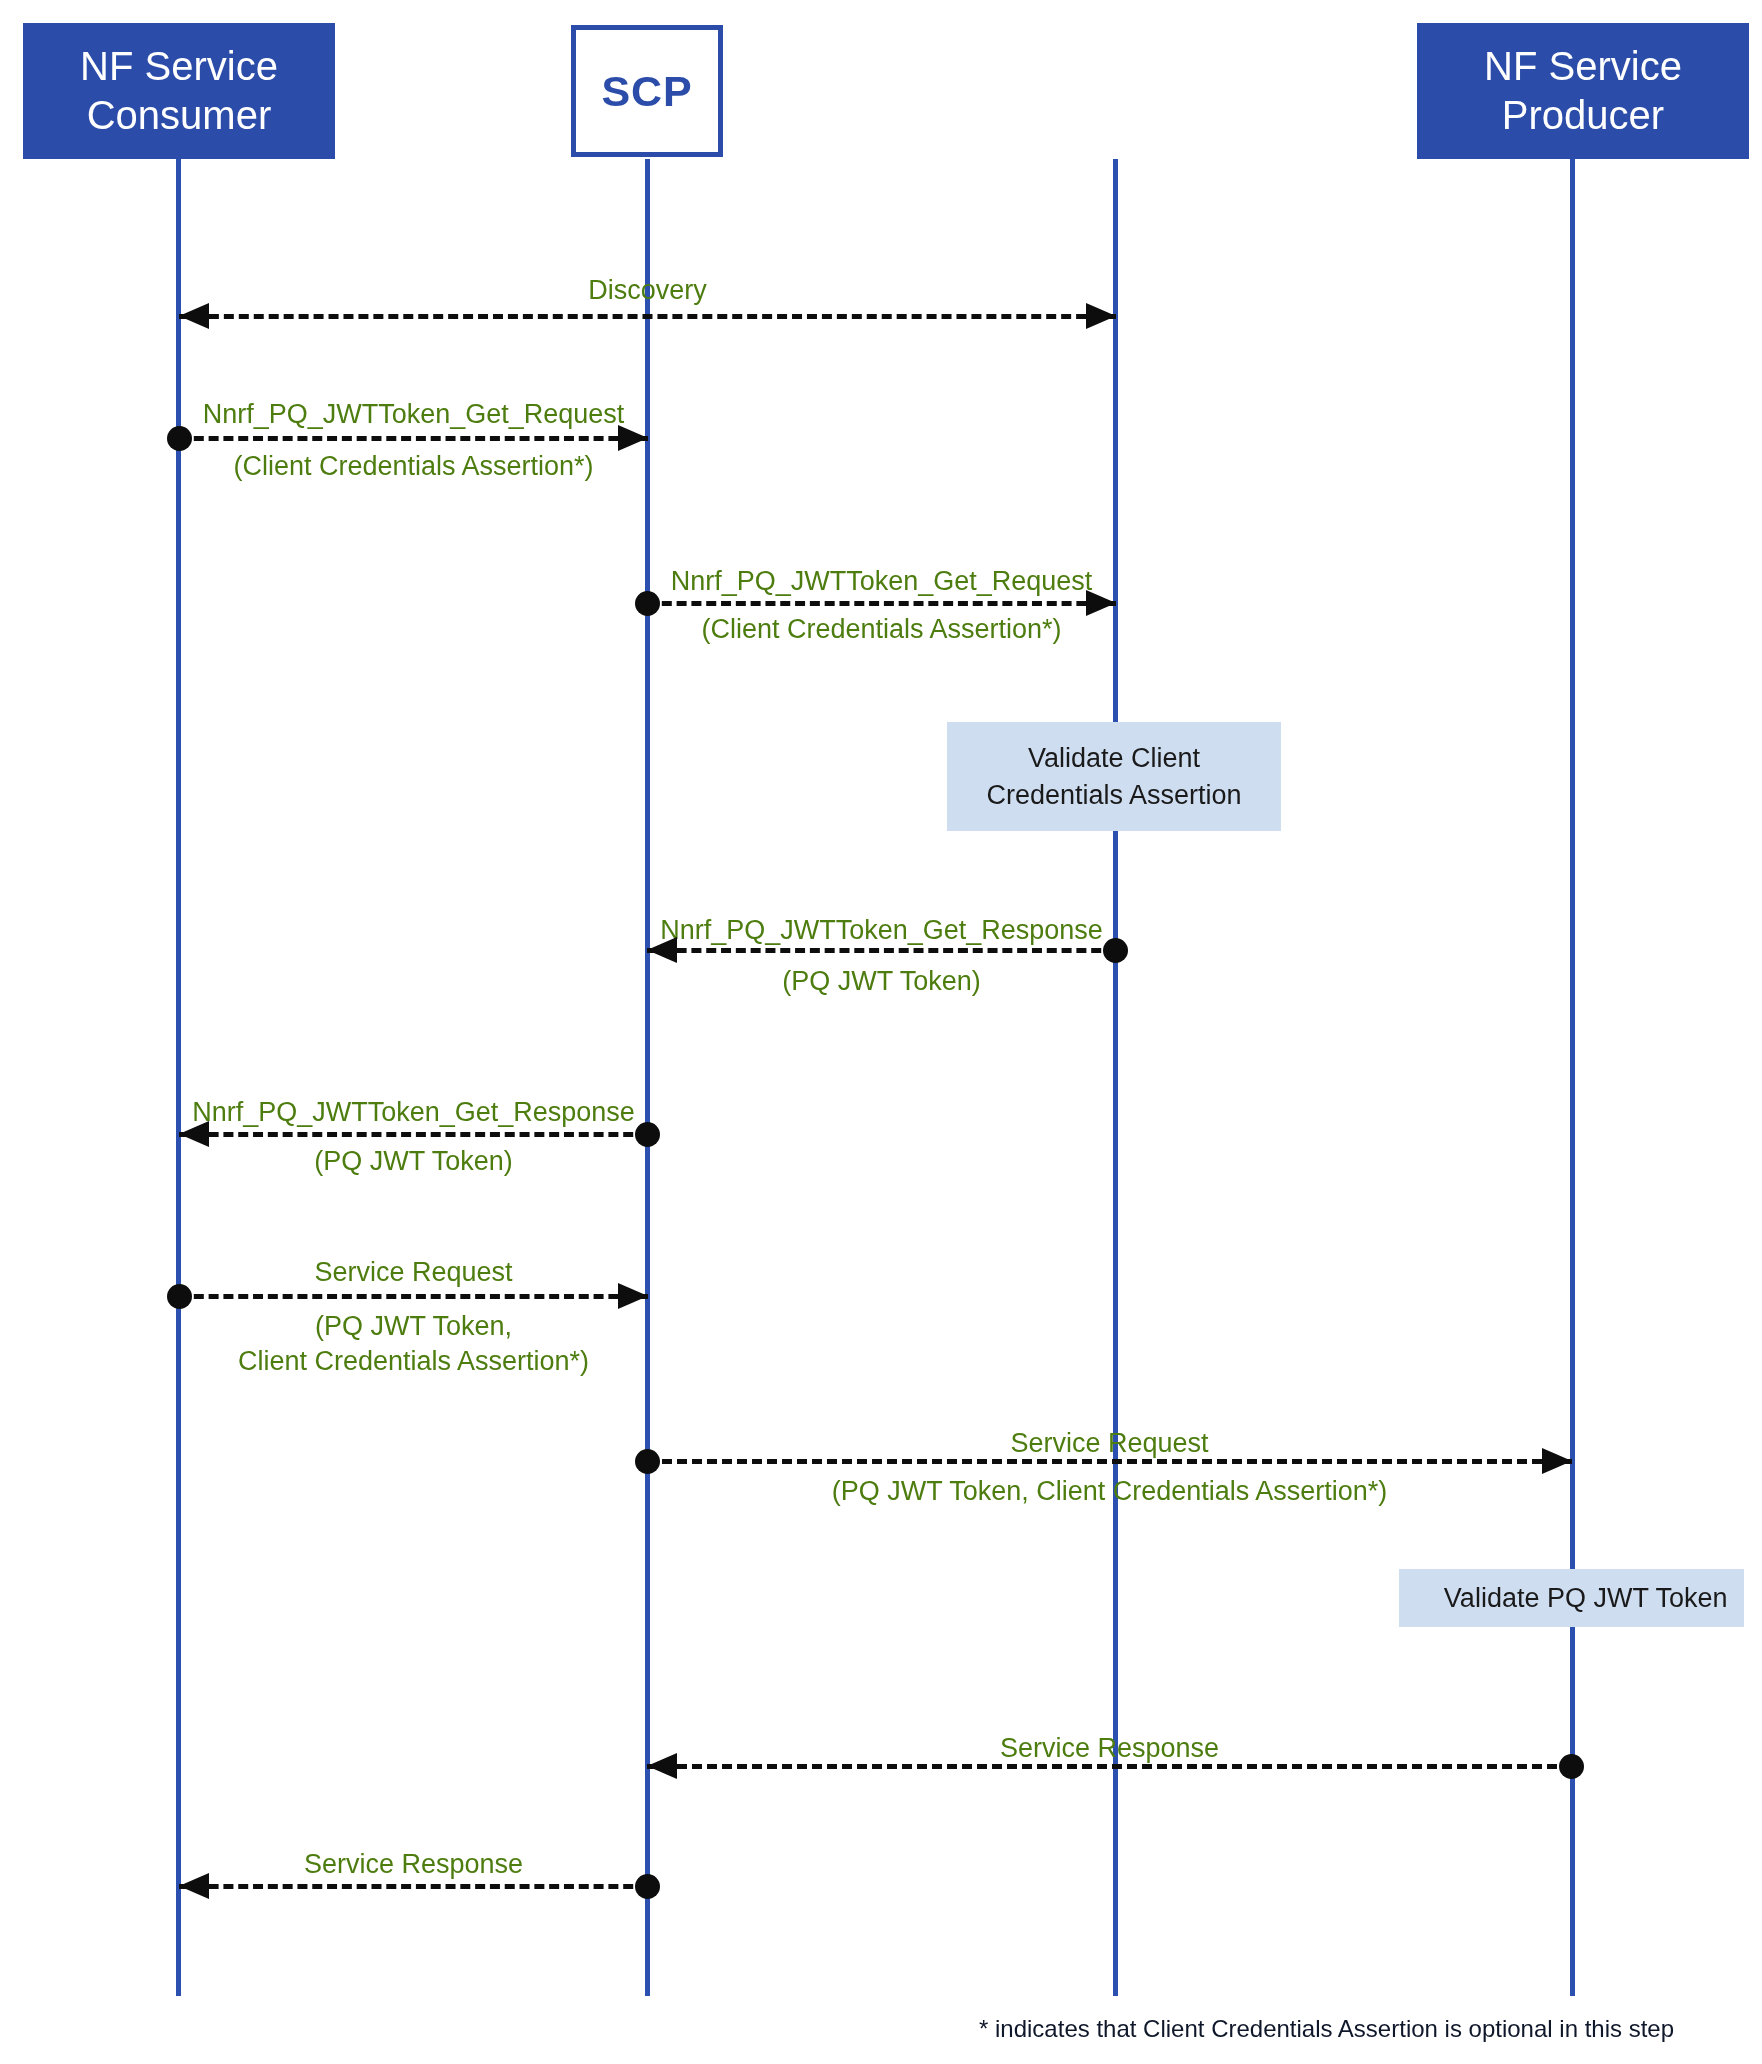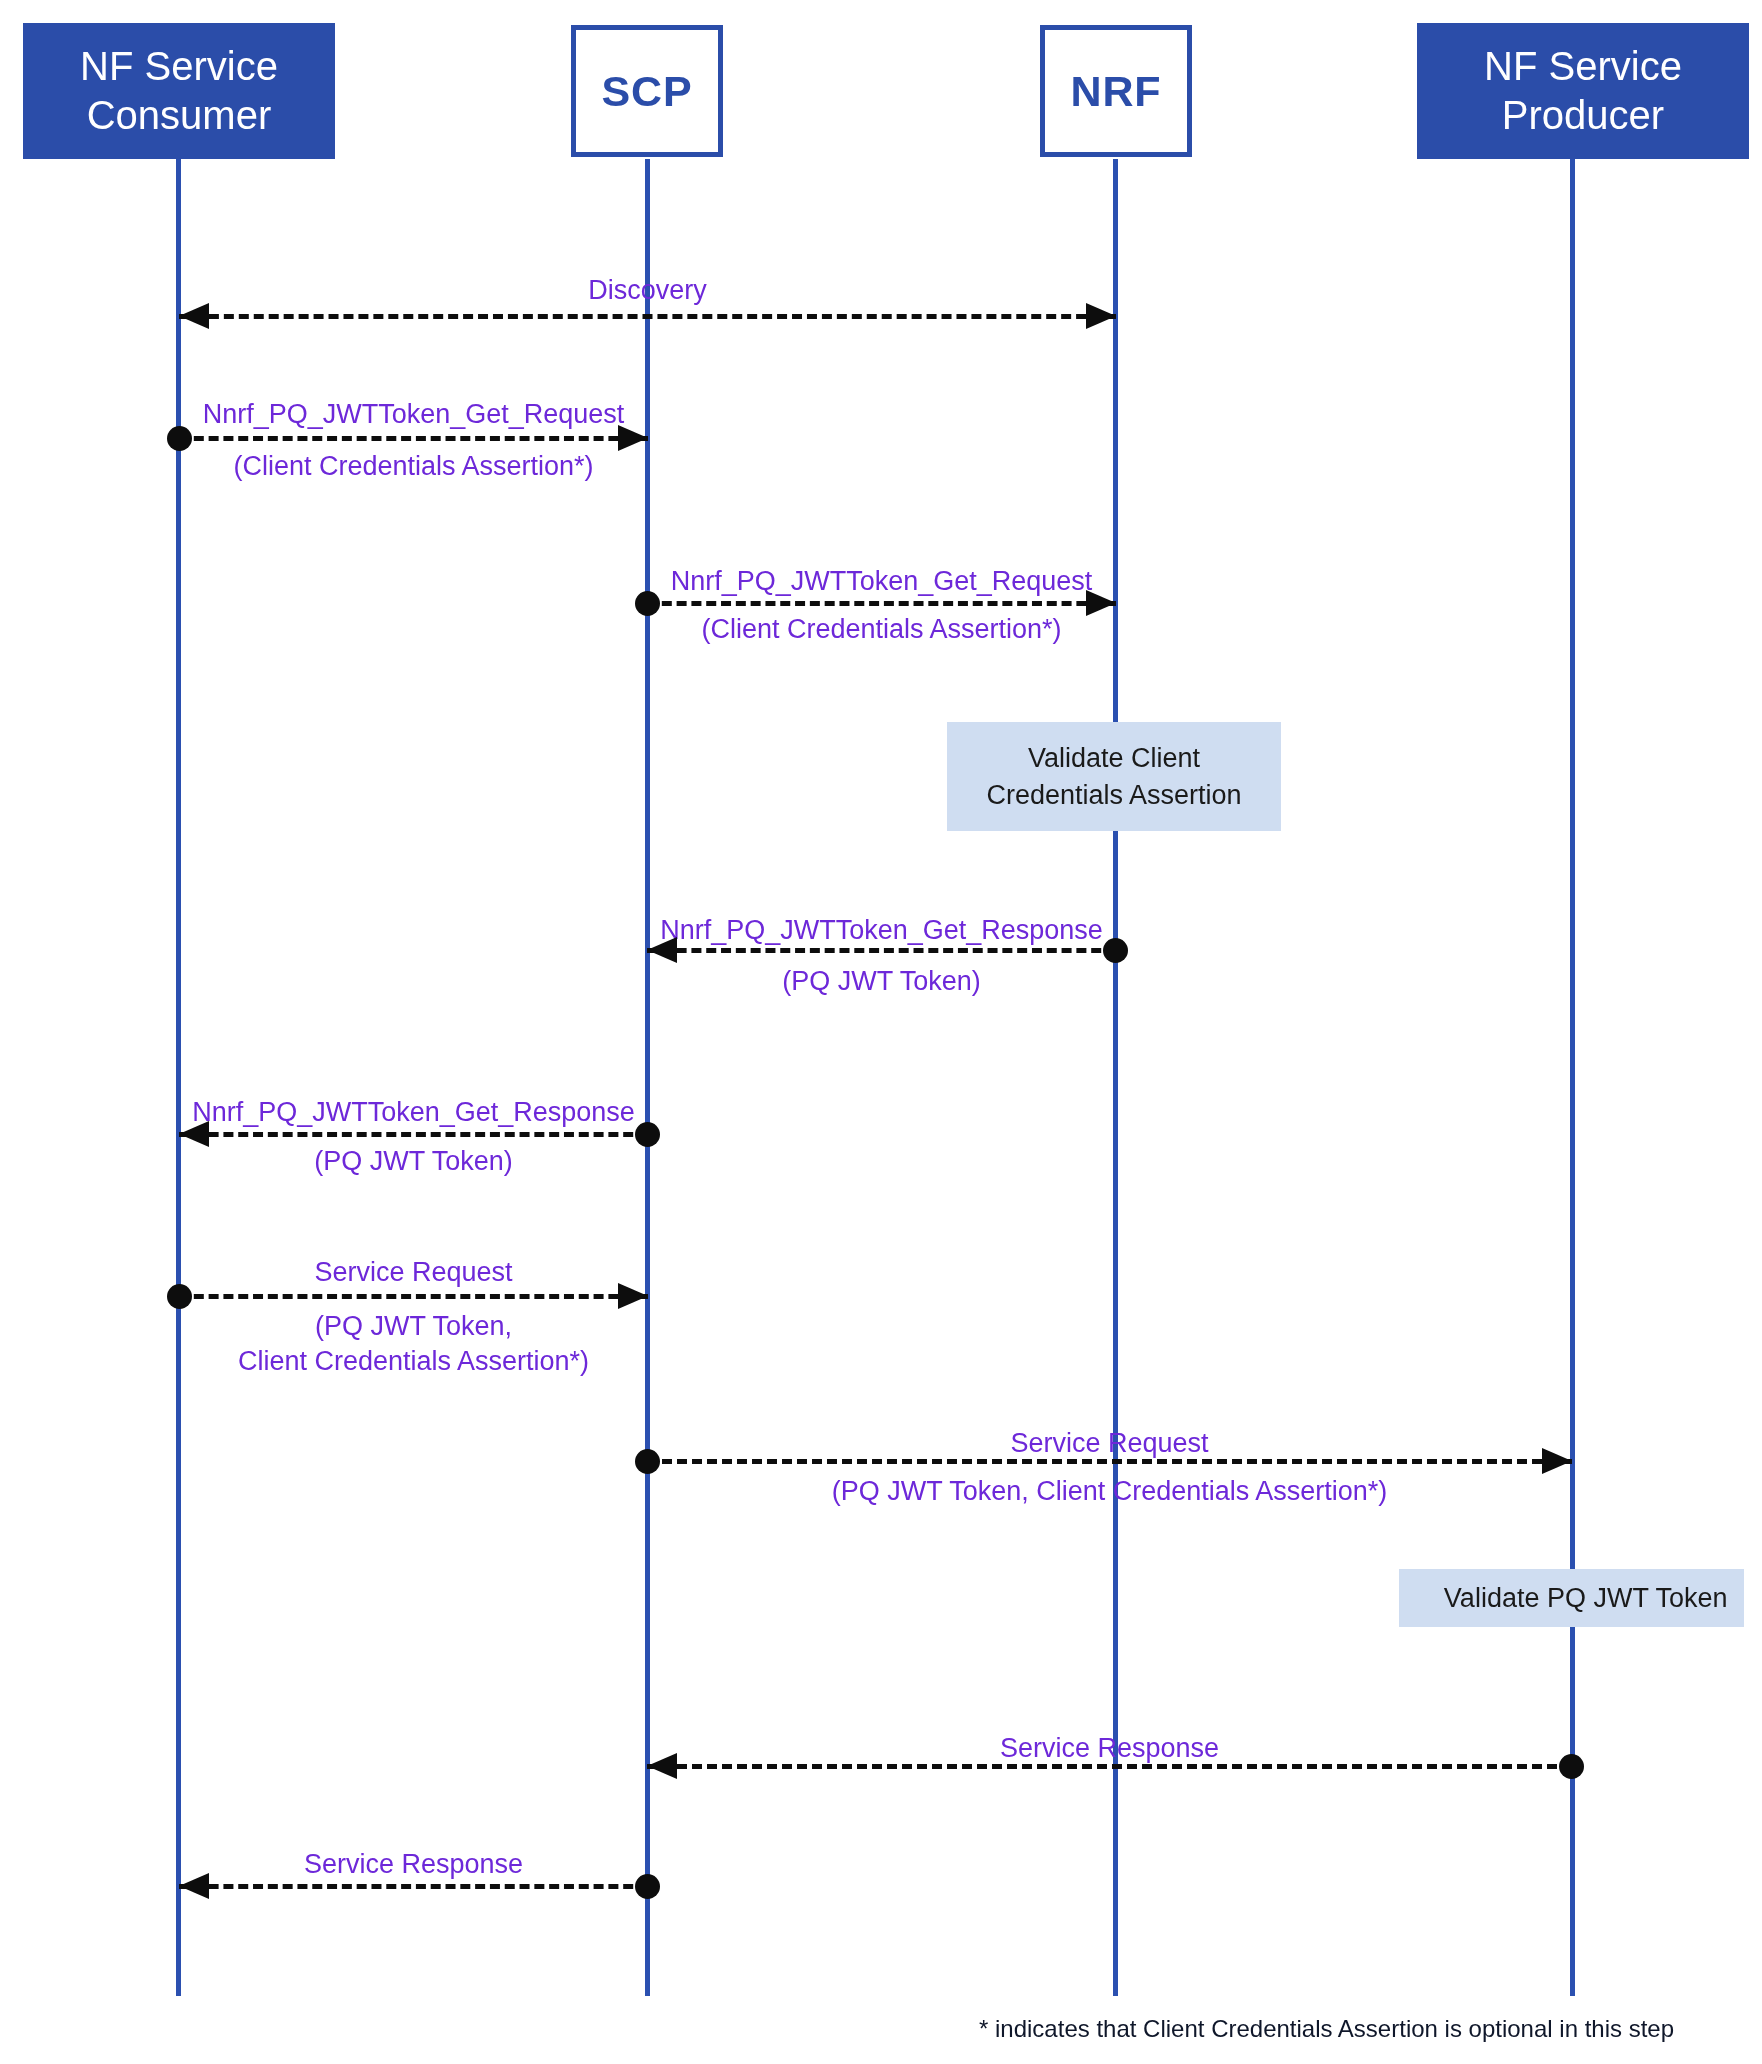--- a/index.html
+++ b/index.html
@@ -29,21 +29,21 @@
 
   
   .lifeline {
     position:absolute; top:159px; height:1837px; width:5px;
     background:#2b50b0;
   }
 
   
   .msg-label, .msg-param {
     position:absolute; text-align:center;
-    font-size:27px; color:#6d28d9; line-height:33px;
+    font-size:27px; color:#4d7c0f; line-height:33px;
   }
   .msg-param { white-space:pre-line; line-height:35px; }
 
   
   .arrow {
     position:absolute; height:0;
     border-top:5px dashed #0d0d0d;
   }
   .head { position:absolute; width:0; height:0; border-style:solid; top:-15.7px; }
   .head.right { right:0; border-width:13.2px 0 13.2px 30px; border-color:transparent transparent transparent #0d0d0d; }
@@ -70,23 +70,20 @@
 </head>
 <body>
 
 <div class="diagram">
 
   <div class="actor filled" style="left:23px;top:23px;width:312px;height:136px;">
     <span class="actor-label">NF Service Consumer</span>
   </div>
   <div class="actor outlined" style="left:571px;top:25px;width:152px;height:132px;">
     <span class="actor-label">SCP</span>
-  </div>
-  <div class="actor outlined" style="left:1040px;top:25px;width:152px;height:132px;">
-    <span class="actor-label">NRF</span>
   </div>
   <div class="actor filled" style="left:1417px;top:23px;width:332px;height:136px;">
     <span class="actor-label">NF Service Producer</span>
   </div>
 
   <div class="lifeline" style="left:176px;"></div>
   <div class="lifeline" style="left:645px;"></div>
   <div class="lifeline" style="left:1113px;"></div>
   <div class="lifeline" style="left:1570px;"></div>
 

